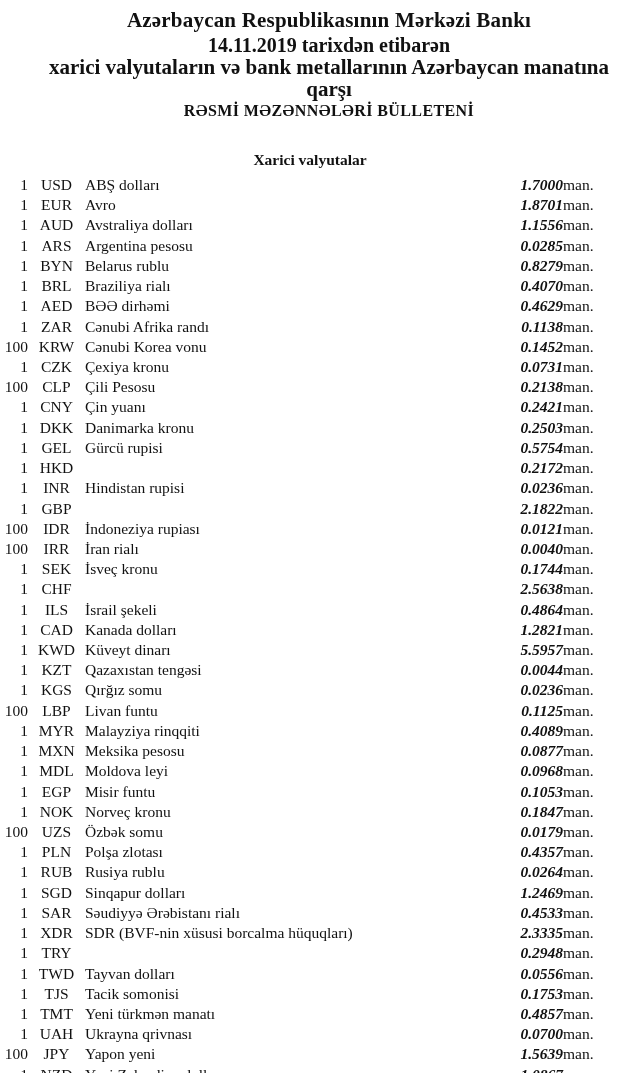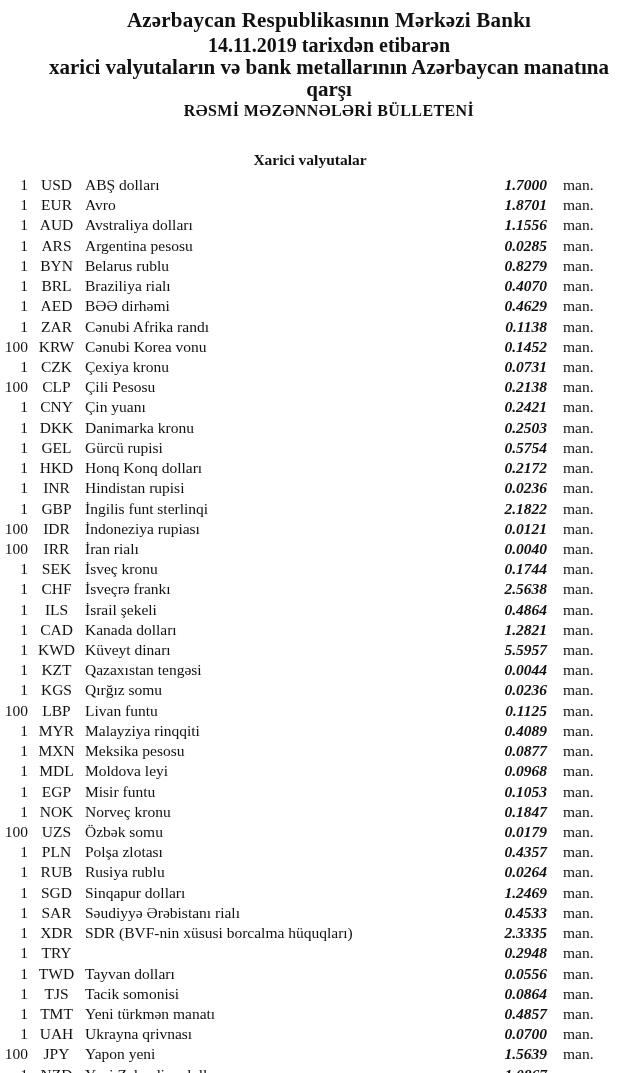--- a/index.html
+++ b/index.html
@@ -76,21 +76,20 @@
     overflow: hidden;
   }
   .row .rate {
     margin-left: auto;
     font-weight: bold;
     font-style: italic;
     flex: 0 0 auto;
   }
   .row .unit {
     width: 30px;
-    margin-left: 16px;
     text-align: left;
     flex: 0 0 auto;
   }
 </style>
 </head>
 <body>
 
 <div class="page">
   <div class="header">
     <div class="title">Azərbaycan Respublikasının Mərkəzi Bankı</div>
@@ -196,35 +195,33 @@
       <div class="row">
         <span class="qty">1</span>
         <span class="code">GEL</span>
         <span class="name">Gürcü rupisi</span>
         <span class="rate">0.5754</span>
         <span class="unit">man.</span>
       </div>
       <div class="row">
         <span class="qty">1</span>
         <span class="code">HKD</span>
-        <span class="name">Honq Konq dolları</span>
         <span class="rate">0.2172</span>
         <span class="unit">man.</span>
       </div>
       <div class="row">
         <span class="qty">1</span>
         <span class="code">INR</span>
         <span class="name">Hindistan rupisi</span>
         <span class="rate">0.0236</span>
         <span class="unit">man.</span>
       </div>
       <div class="row">
         <span class="qty">1</span>
         <span class="code">GBP</span>
-        <span class="name">İngilis funt sterlinqi</span>
         <span class="rate">2.1822</span>
         <span class="unit">man.</span>
       </div>
       <div class="row">
         <span class="qty">100</span>
         <span class="code">IDR</span>
         <span class="name">İndoneziya rupiası</span>
         <span class="rate">0.0121</span>
         <span class="unit">man.</span>
       </div>
@@ -238,21 +235,20 @@
       <div class="row">
         <span class="qty">1</span>
         <span class="code">SEK</span>
         <span class="name">İsveç kronu</span>
         <span class="rate">0.1744</span>
         <span class="unit">man.</span>
       </div>
       <div class="row">
         <span class="qty">1</span>
         <span class="code">CHF</span>
-        <span class="name">İsveçrə frankı</span>
         <span class="rate">2.5638</span>
         <span class="unit">man.</span>
       </div>
       <div class="row">
         <span class="qty">1</span>
         <span class="code">ILS</span>
         <span class="name">İsrail şekeli</span>
         <span class="rate">0.4864</span>
         <span class="unit">man.</span>
       </div>
@@ -378,21 +374,21 @@
         <span class="qty">1</span>
         <span class="code">TWD</span>
         <span class="name">Tayvan dolları</span>
         <span class="rate">0.0556</span>
         <span class="unit">man.</span>
       </div>
       <div class="row">
         <span class="qty">1</span>
         <span class="code">TJS</span>
         <span class="name">Tacik somonisi</span>
-        <span class="rate">0.0864</span>
+        <span class="rate">0.1753</span>
         <span class="unit">man.</span>
       </div>
       <div class="row">
         <span class="qty">1</span>
         <span class="code">TMT</span>
         <span class="name">Yeni türkmən manatı</span>
         <span class="rate">0.4857</span>
         <span class="unit">man.</span>
       </div>
       <div class="row">

